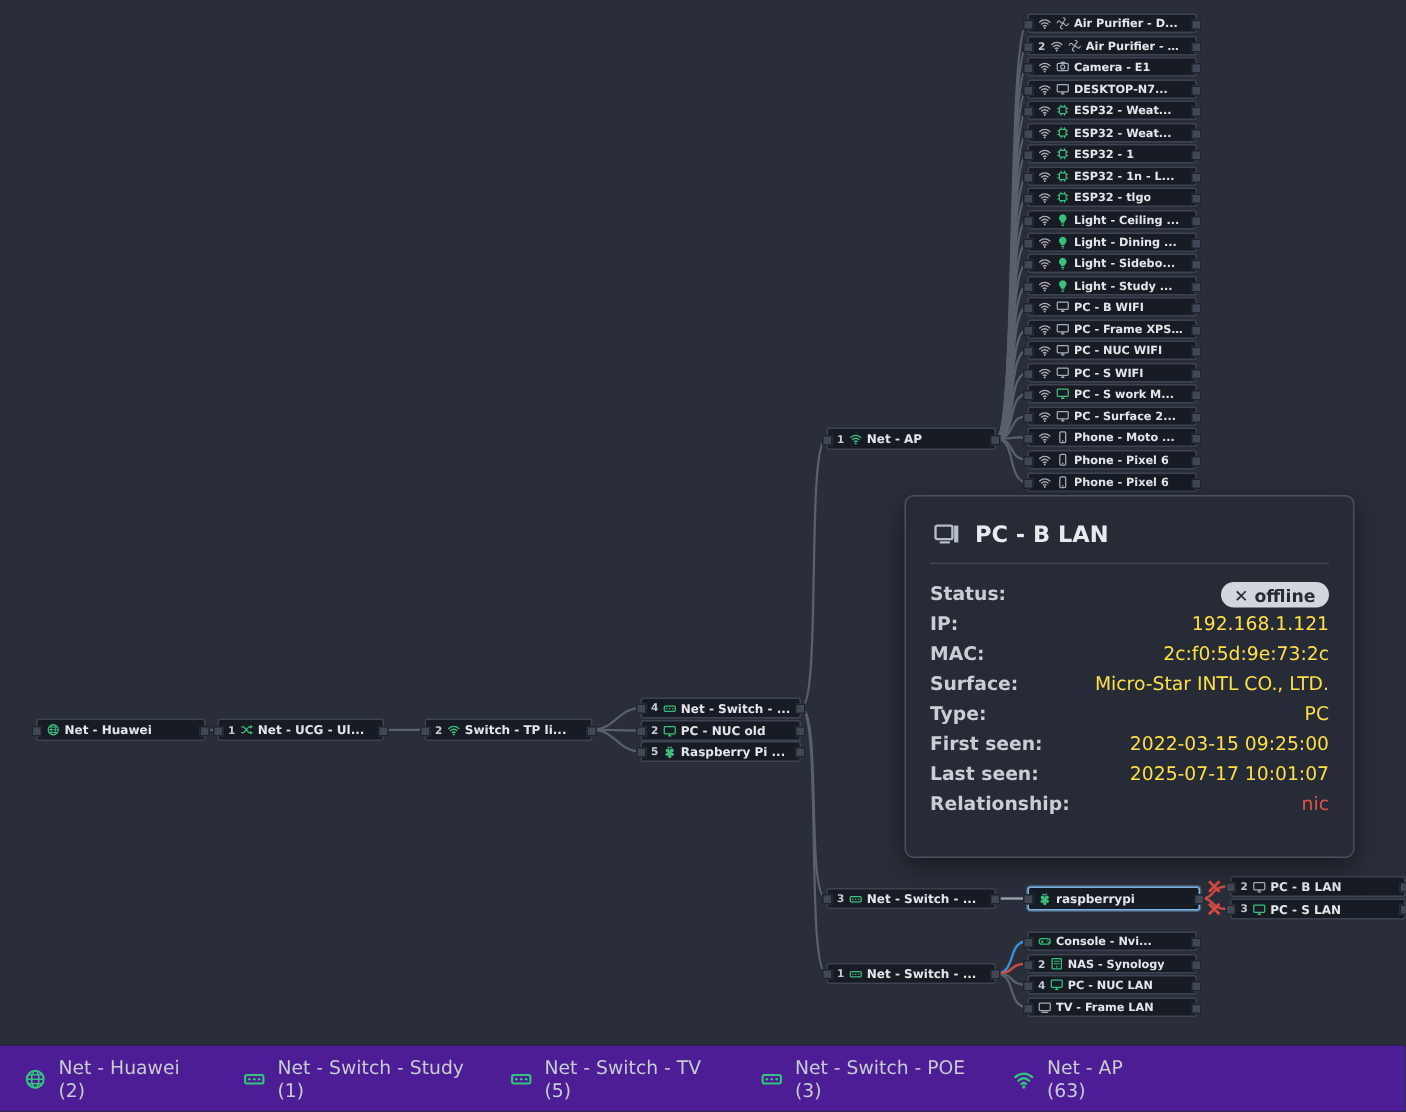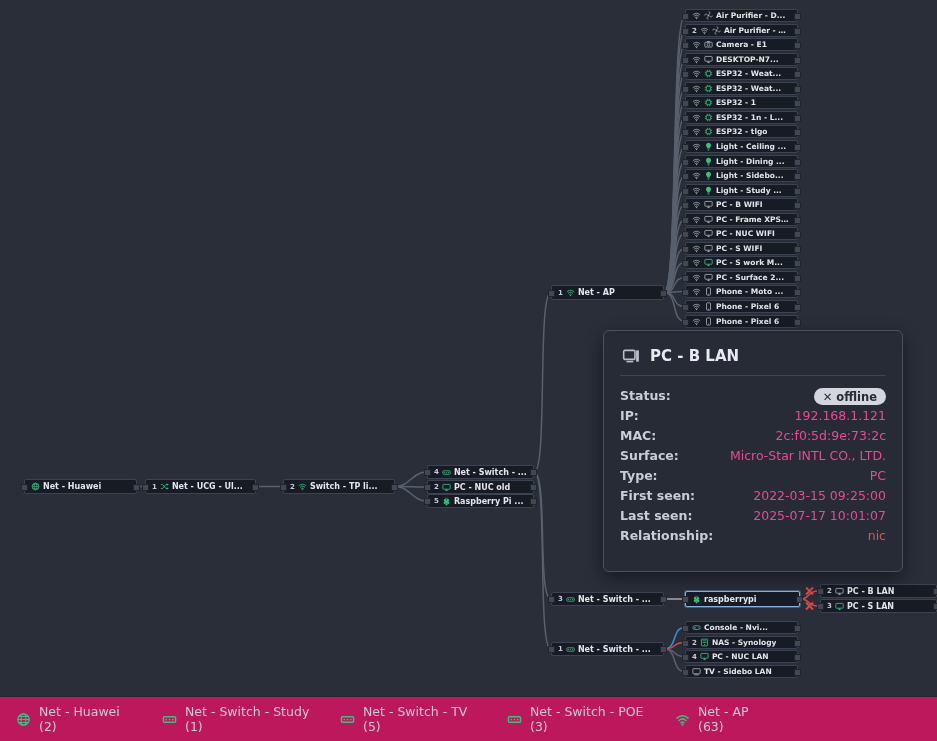--- a/index.html
+++ b/index.html
@@ -17,24 +17,24 @@
   svg.nic{width:9px;height:9px;flex:none}
   .green{color:#3bbf7c}
   .gray{color:#a7aeb9}
   .nlabel{overflow:hidden;text-overflow:ellipsis}
   .popup{position:absolute;left:603px;top:330px;width:300px;height:242px;background:#262b35;border:1px solid #4a5262;border-radius:6px;box-shadow:0 6px 18px rgba(0,0,0,.45);z-index:5;box-sizing:border-box;padding:14px 16px}
   .popup-h{display:flex;align-items:center;gap:10px;color:#e8eaee;font-size:15px;font-weight:bold;padding:2px 2px 10px 2px;border-bottom:1px solid #3e4450}
   svg.pic{width:18px;height:18px;color:#b9bfc9;flex:none}
   .prows{margin-top:12px}
   .prow{display:flex;justify-content:space-between;align-items:flex-start;height:20px}
   .plabel{color:#c9ced6;font-size:12.5px;font-weight:bold}
-  .pval{color:#ec4899;font-size:12.5px;text-align:right}
+  .pval{color:#fde047;font-size:12.5px;text-align:right}
   .pill{background:#d3d6dc;color:#262b35;font-size:11.5px;font-weight:bold;border-radius:9px;padding:1.5px 9px;display:inline-flex;gap:4px;align-items:center}
   .redtxt{color:#e0544e}
-  .tabbar{position:absolute;left:0;bottom:0;width:937px;height:44px;background:#be185d;border-top:1px solid #232834;z-index:6}
+  .tabbar{position:absolute;left:0;bottom:0;width:937px;height:44px;background:#4c1d95;border-top:1px solid #232834;z-index:6}
   .tab{position:absolute;top:0;height:44px;display:flex;align-items:center;gap:8px;color:#c6cbd4;font-size:12.5px;padding:0 10px;box-sizing:border-box;cursor:pointer}
   .tab svg{width:15px;height:15px;color:#35c47d;flex:none}
   .tab.active{background:#262b37;border-bottom:3px solid #2f9bf0}
   .hiddefs{position:absolute;width:0;height:0;overflow:hidden}
 </style>
 </head>
 <body>
 
 <svg class="hiddefs" aria-hidden="true">
     <defs>
@@ -471,21 +471,21 @@
       <span class="badge">4</span>
       <svg class="nic green">
         <use href="#i-monitor"></use>
       </svg>
       <span class="nlabel">PC - NUC LAN</span>
     </div>
   <div class="node leaf" style="left:685px;top:665px">
       <svg class="nic gray">
         <use href="#i-tv"></use>
       </svg>
-      <span class="nlabel">TV - Sidebo LAN</span>
+      <span class="nlabel">TV - Frame LAN</span>
     </div>
 
   <div class="popup">
     <div class="popup-h">
       <svg class="pic">
           <use href="#i-pc"></use>
         </svg>
       <span>PC - B LAN</span>
     </div>
     <div class="prows">

